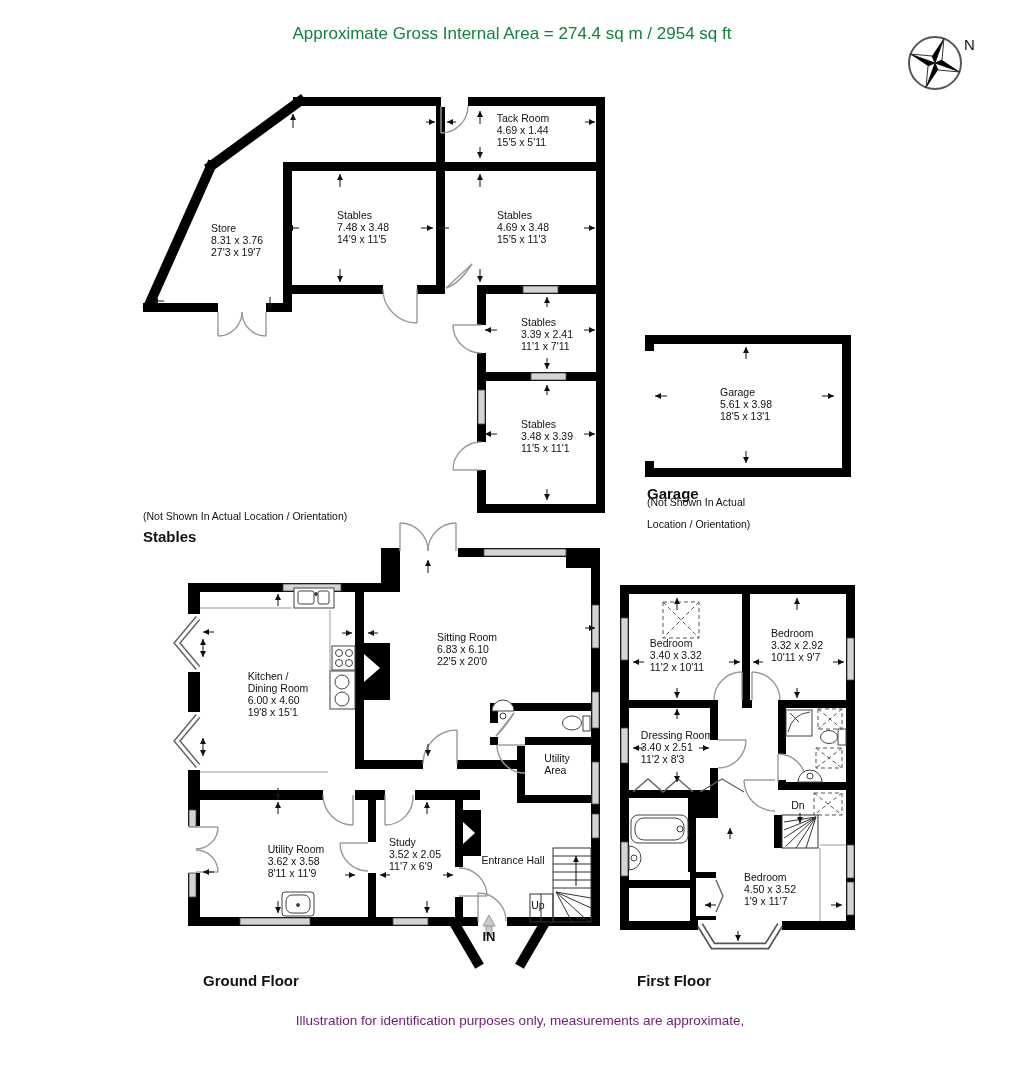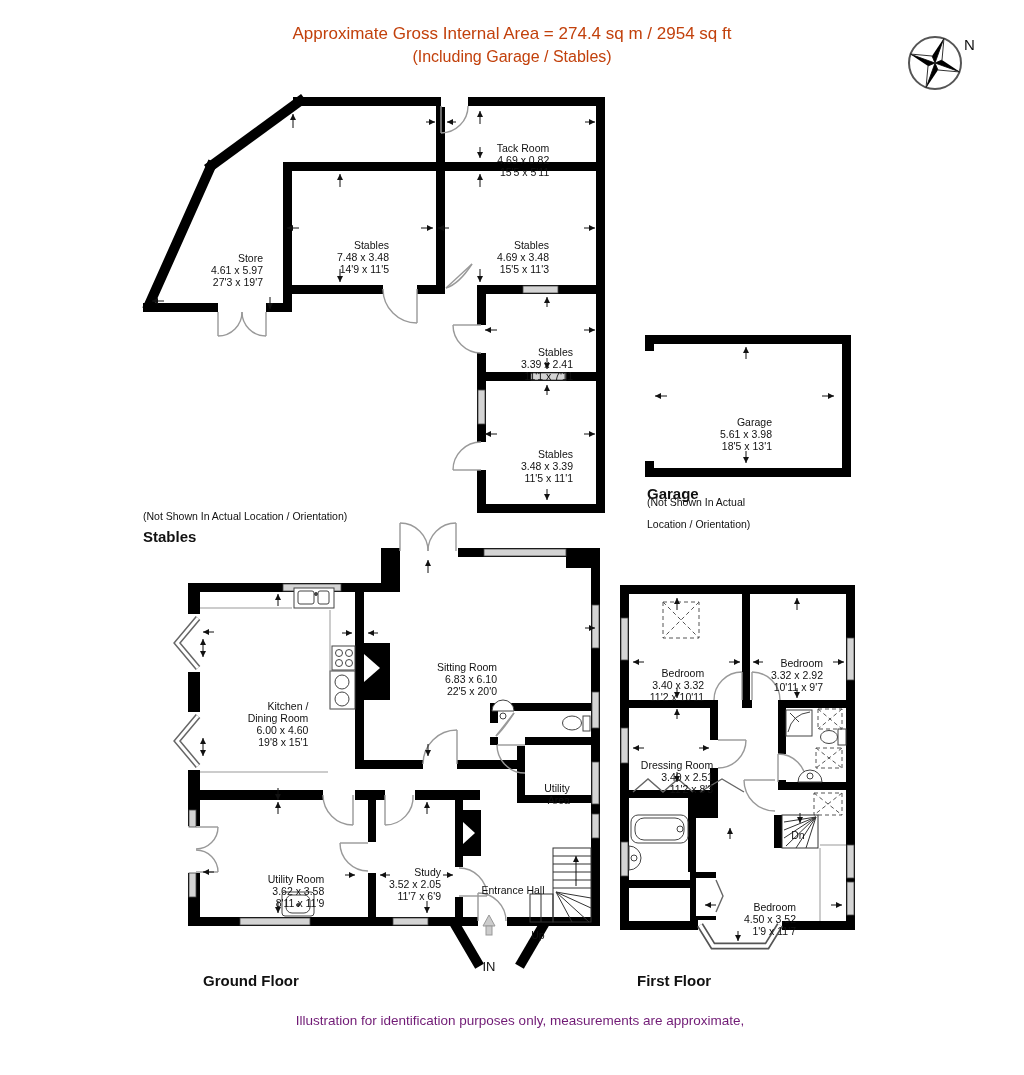--- a/index.html
+++ b/index.html
@@ -1,22 +1,22 @@
 <!DOCTYPE html>
 <html><head>
 <meta charset="utf-8">
 <style>
   html,body{margin:0;padding:0;background:#fff;}
   #page{position:relative;width:1024px;height:1075px;background:#fff;overflow:hidden;
         font-family:"Liberation Sans", sans-serif;color:#111;}
   svg{position:absolute;left:0;top:0;}
-  .lbl{position:absolute;transform:translateX(-50%);text-align:right;
-       font-size:10.5px;line-height:12px;white-space:nowrap;color:#111;margin-top:30px;}
+  .lbl{position:absolute;transform:translateX(-50%);text-align:left;
+       font-size:10.5px;line-height:12px;white-space:nowrap;color:#111;}
   .lbl span{display:block;}
-  .title{position:absolute;left:0;width:1024px;text-align:center;font-size:17px;color:#c2410c;}
+  .title{position:absolute;left:0;width:1024px;text-align:center;font-size:17px;color:#15803d;}
   .sec{position:absolute;font-weight:bold;font-size:15px;color:#111;white-space:nowrap;}
   .note{position:absolute;font-size:10.5px;line-height:13px;color:#111;white-space:nowrap;}
   .footer{position:absolute;left:8px;width:1024px;text-align:center;font-size:13.5px;color:#701a75;}
   .nlabel{position:absolute;font-size:15px;color:#111;}
 </style>
 </head>
 <body>
 
 <div id="page">
 
@@ -387,31 +387,30 @@
     <g fill="#000">
       <polygon points="944,38 932,56 935,63"></polygon>
       <polygon points="960,72 942,60 935,63"></polygon>
       <polygon points="926,88 938,70 935,63"></polygon>
       <polygon points="910,54 928,66 935,63"></polygon>
     </g>
   </g>
 </svg>
 
 <div class="title" style="top:24px">Approximate Gross Internal Area = 274.4 sq m / 2954 sq ft</div>
-<div class="title" style="top:48px;font-size:16px">(Including Garage / Stables)</div>
 <div class="nlabel" style="left:964px;top:36px">N</div>
 
 <div class="lbl" style="left:523px;top:112px">
   <span>Tack Room</span>
-      <span>4.69 x 0.82</span>
+      <span>4.69 x 1.44</span>
       <span>15'5 x 5'11</span>
 </div>
 <div class="lbl" style="left:237px;top:222px">
   <span>Store</span>
-      <span>4.61 x 5.97</span>
+      <span>8.31 x 3.76</span>
       <span>27'3 x 19'7</span>
 </div>
 <div class="lbl" style="left:363px;top:209px">
   <span>Stables</span>
       <span>7.48 x 3.48</span>
       <span>14'9 x 11'5</span>
 </div>
 <div class="lbl" style="left:523px;top:209px">
   <span>Stables</span>
       <span>4.69 x 3.48</span>
@@ -480,21 +479,21 @@
       <span>4.50 x 3.52</span>
       <span>1'9 x 11'7</span>
 </div>
 
 <div class="lbl" style="left:538px;top:899px">
       <span>Up</span>
     </div>
 <div class="lbl" style="left:798px;top:799px">
       <span>Dn</span>
     </div>
-<div class="lbl" style="left:489px;top:931px;font-size:13px;font-weight:normal">
+<div class="lbl" style="left:489px;top:931px;font-size:13px;font-weight:bold">
       <span>IN</span>
     </div>
 
 <div class="note" style="left:143px;top:510px">(Not Shown In Actual Location / Orientation)</div>
 <div class="sec" style="left:143px;top:528px">Stables</div>
 <div class="sec" style="left:647px;top:485px">Garage</div>
 <div class="note" style="left:647px;top:496px">(Not Shown In Actual</div>
 <div class="note" style="left:647px;top:518px">Location / Orientation)</div>
 <div class="sec" style="left:203px;top:972px">Ground Floor</div>
 <div class="sec" style="left:637px;top:972px">First Floor</div>

